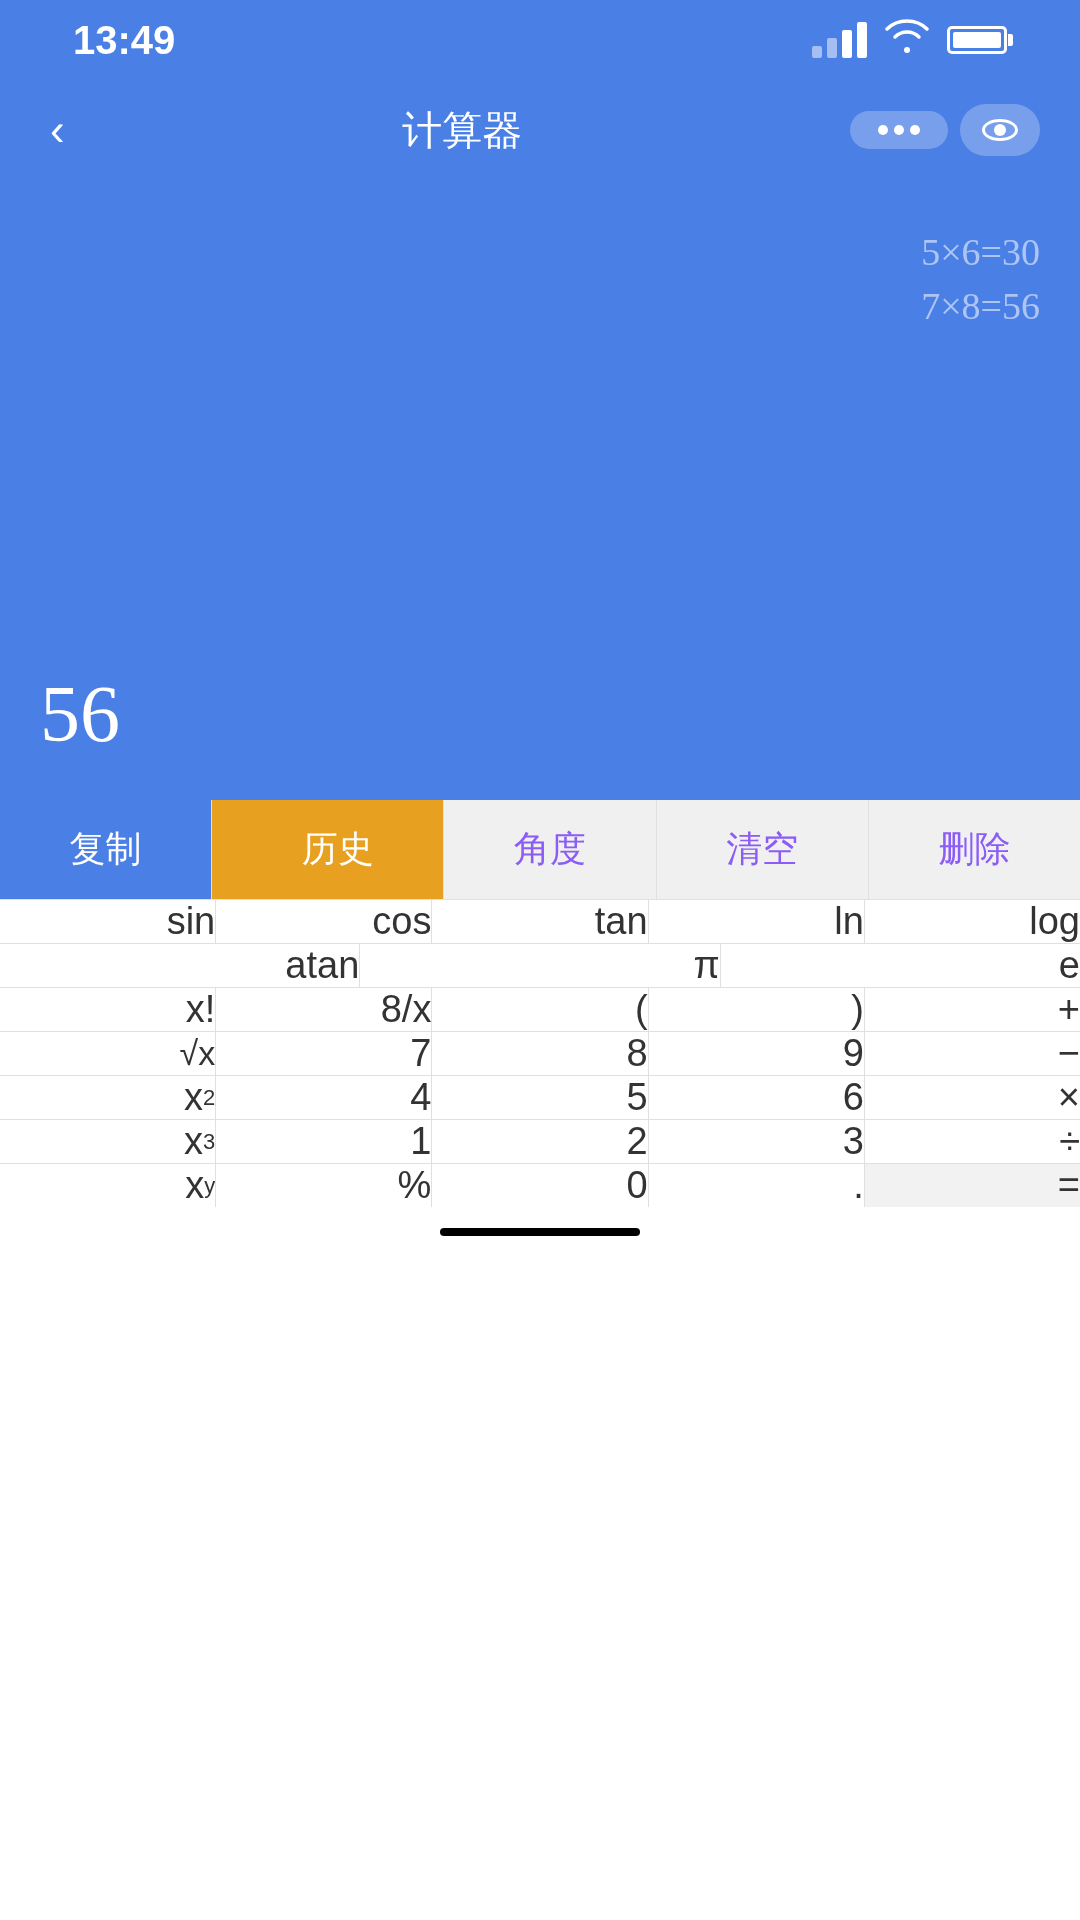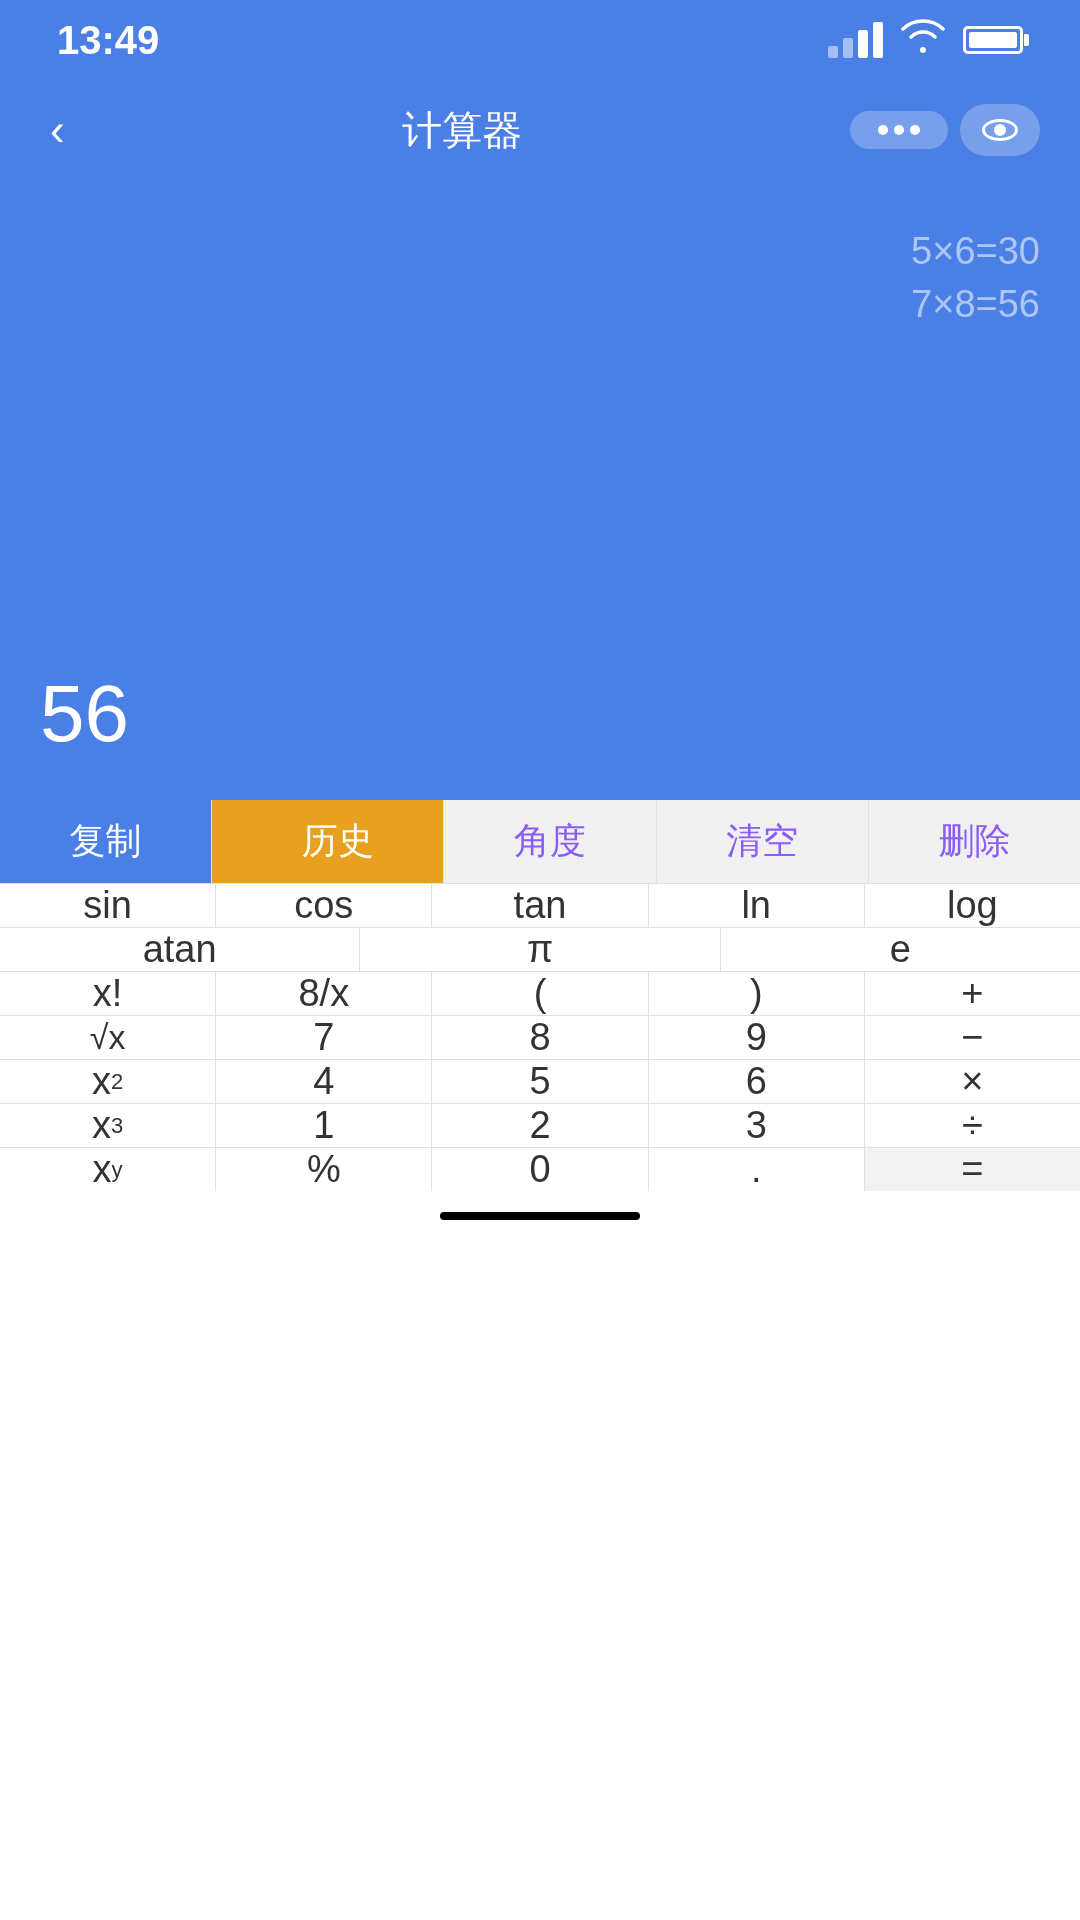--- a/index.html
+++ b/index.html
@@ -12,21 +12,21 @@
       overflow: hidden;
     }
 
     
     .status-bar {
       height: 80px;
       background: #4A7FE5;
       display: flex;
       align-items: center;
       justify-content: space-between;
-      padding: 0 57px;
+      padding: 0 73px;
     }
     .status-time {
       color: #fff;
       font-size: 40px;
       font-weight: 600;
     }
     .status-icons {
       display: flex;
       align-items: center;
       gap: 18px;
@@ -143,20 +143,21 @@
 
     
     .display-area {
       background: #4A7FE5;
       height: 620px;
       position: relative;
       padding: 30px 40px;
       display: flex;
       flex-direction: column;
       justify-content: space-between;
+      font-family: Liberation Serif, serif;
     }
     .history-entries {
       display: flex;
       flex-direction: column;
       align-items: flex-end;
       gap: 10px;
       padding-top: 20px;
     }
     .history-entry {
       color: rgba(255,255,255,0.55);
@@ -166,21 +167,21 @@
       color: #fff;
       font-size: 80px;
       font-weight: 300;
       text-align: left;
       padding-bottom: 10px;
     }
 
     
     .toolbar {
       display: flex;
-      height: 84px;
+      height: 100px;
       border-bottom: 1px solid #e0e0e0;
     }
     .toolbar-btn {
       flex: 1;
       display: flex;
       align-items: center;
       justify-content: center;
       font-size: 36px;
       cursor: pointer;
       border-right: 1px solid #e0e0e0;
@@ -214,21 +215,21 @@
       flex: 1;
       border-bottom: 1px solid #e0e0e0;
     }
     .key-row:last-child {
       border-bottom: none;
     }
     .key {
       flex: 1;
       display: flex;
       align-items: center;
-      justify-content: center;
+      justify-content: flex-end;
       border-right: 1px solid #e0e0e0;
       font-size: 38px;
       color: #333;
       cursor: pointer;
       background: #fff;
       position: relative;
     }
     .key:last-child {
       border-right: none;
     }

